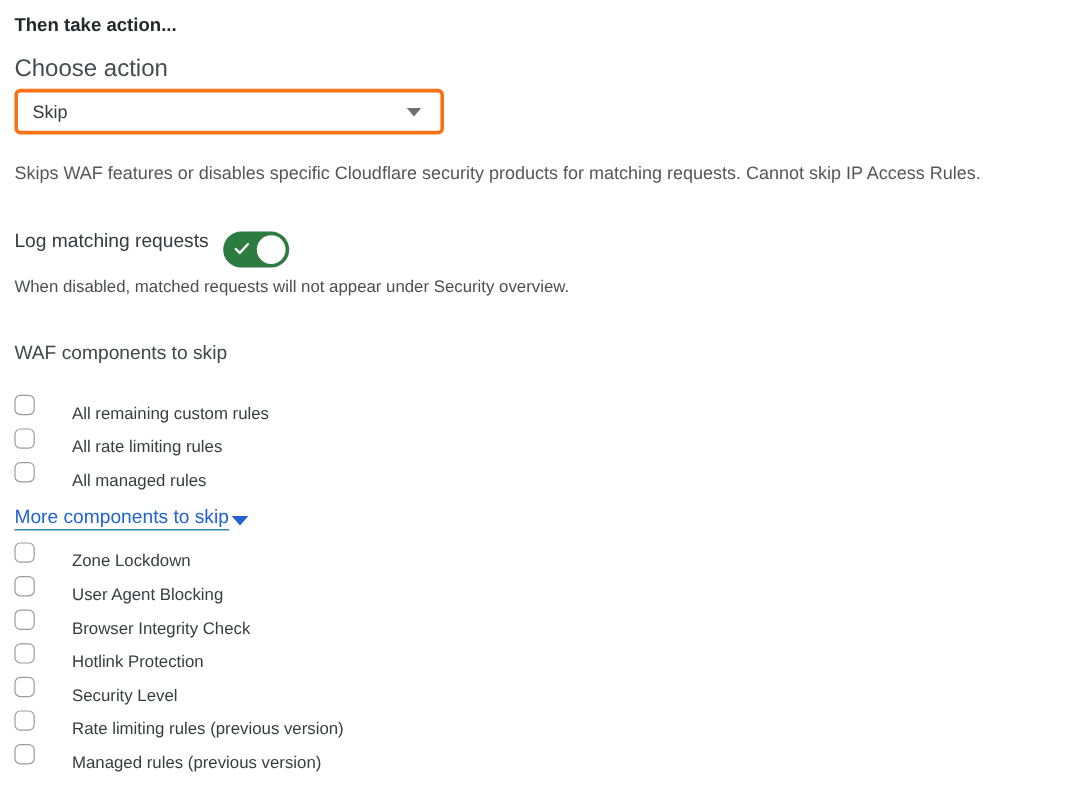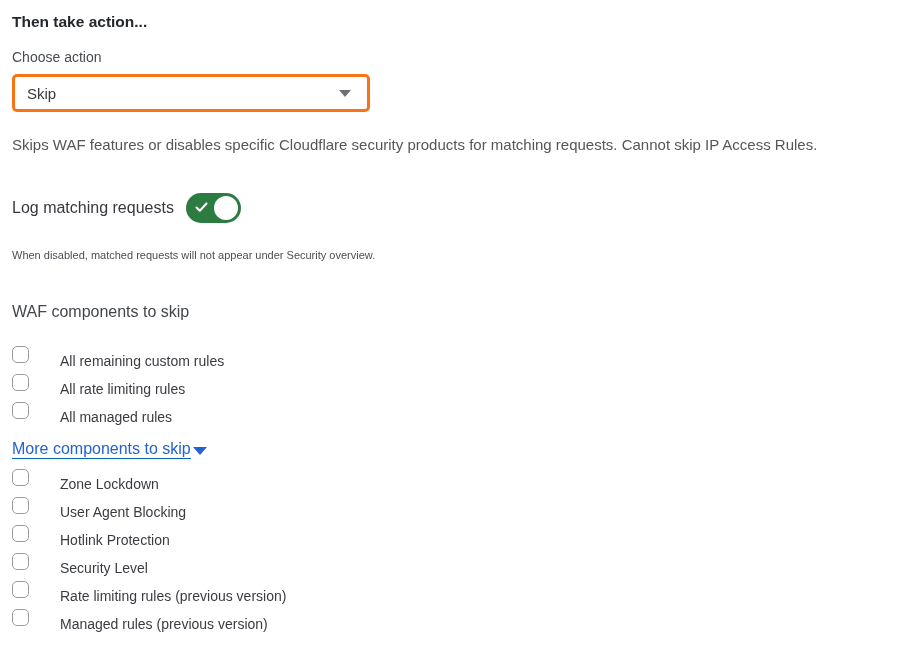--- a/index.html
+++ b/index.html
@@ -11,21 +11,21 @@
     overflow: hidden;
   }
   .page { padding: 13px 12px 0 12px; width: 900px; }
 
   .section-title {
     font-size: 15.5px; font-weight: bold; color: #24272b;
     line-height: 18px;
   }
 
   .field-label {
-    margin-top: 17px; font-size: 14px; color: #484b50; line-height: 18px;
+    margin-top: 17px; font-size: 20px; color: #484b50; line-height: 18px;
   }
 
   .select-box {
     margin-top: 8px;
     width: 358px; height: 38px;
     border: 3px solid #f97316; border-radius: 5px;
     background: #ffffff;
     display: flex; align-items: center; justify-content: space-between;
     padding: 0 16px 0 12px;
     cursor: pointer;
@@ -39,21 +39,21 @@
   }
 
   .action-desc {
     margin-top: 23px;
     font-size: 15px; color: #56565b; line-height: 20px;
     white-space: nowrap;
   }
 
   .toggle-row {
     margin-top: 38px;
-    display: flex; align-items: center; gap: 12px;
+    display: flex; gap: 12px;
     height: 30px;
   }
   .toggle-label { font-size: 16px; color: #36393f; }
   .toggle {
     position: relative;
     width: 55px; height: 30px;
     border-radius: 15px;
     background: #c7c9cc;
     cursor: pointer;
     flex: 0 0 auto;
@@ -66,22 +66,22 @@
   .toggle.on .check-icon { display: block; }
   .toggle .knob {
     position: absolute; top: 3px; left: 3px;
     width: 24px; height: 24px;
     border-radius: 50%;
     background: #ffffff;
   }
   .toggle.on .knob { left: auto; right: 3px; }
 
   .toggle-help {
-    margin-top: 23px;
-    font-size: 11px; color: #4c4e53; line-height: 19px;
+    margin-top: 6px;
+    font-size: 14px; color: #4c4e53; line-height: 19px;
   }
 
   .waf-label {
     margin-top: 37px;
     font-size: 16px; color: #43464b; line-height: 19px;
   }
 
   .check-list { margin-top: 19px; }
   .check-list.secondary { margin-top: 4px; }
   .check-row {
@@ -174,20 +174,24 @@
     <div class="check-row">
       <span class="checkbox" role="checkbox" aria-checked="false"></span>
       <span class="check-label">Zone Lockdown</span>
     </div>
     <div class="check-row">
       <span class="checkbox" role="checkbox" aria-checked="false"></span>
       <span class="check-label">User Agent Blocking</span>
     </div>
     <div class="check-row">
       <span class="checkbox" role="checkbox" aria-checked="false"></span>
+      <span class="check-label">Browser Integrity Check</span>
+    </div>
+    <div class="check-row">
+      <span class="checkbox" role="checkbox" aria-checked="false"></span>
       <span class="check-label">Hotlink Protection</span>
     </div>
     <div class="check-row">
       <span class="checkbox" role="checkbox" aria-checked="false"></span>
       <span class="check-label">Security Level</span>
     </div>
     <div class="check-row">
       <span class="checkbox" role="checkbox" aria-checked="false"></span>
       <span class="check-label">Rate limiting rules (previous version)</span>
     </div>

